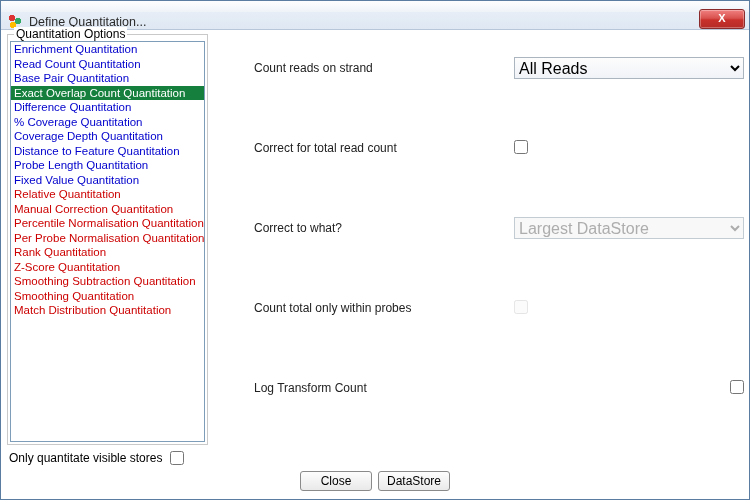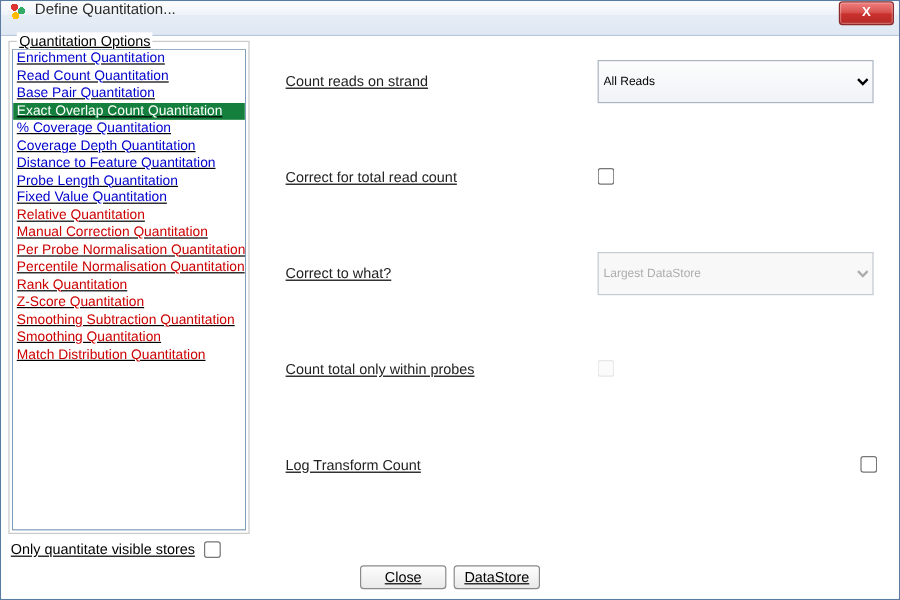--- a/index.html
+++ b/index.html
@@ -16,21 +16,21 @@
     box-sizing: border-box;
     background: #fff;
     display: flex;
     flex-direction: column;
   }
   .titlebar {
     height: 28px;
     background: linear-gradient(to bottom, #fdfdfe 0%, #eef3f9 40%, #e6edf6 41%, #dfe8f3 100%);
     border-bottom: 1px solid #b7c7d9;
     display: flex;
-    align-items: flex-start;
+    align-items: flex-end;
     padding: 0 4px 0 6px;
   }
   .titlebar .app-icon {
     width: 16px; height: 16px; margin-right: 6px;
     display: inline-block;
     background:
       radial-gradient(circle at 5px 5px, #d33 0 3px, transparent 3px),
       radial-gradient(circle at 11px 8px, #3a6 0 3px, transparent 3px),
       radial-gradient(circle at 6px 12px, #fb0 0 3px, transparent 3px);
   }
@@ -51,21 +51,20 @@
     text-align: center;
     cursor: pointer;
     box-shadow: inset 0 0 0 1px rgba(255,255,255,0.3);
   }
   .client {
     flex: 1;
     padding: 4px 6px 6px 6px;
     background: #fff;
     display: flex;
     flex-direction: column;
-    text-decoration: underline;
   }
   .main-row {
     flex: 1;
     display: flex;
     min-height: 0;
   }
   .options-fieldset {
     width: 195px;
     border: 1px solid #c9c9c9;
     margin: 0;
@@ -107,33 +106,34 @@
     flex: 1;
     padding: 20px 12px 4px 30px;
     display: flex;
     flex-direction: column;
   }
   .form-row {
     display: flex;
     align-items: center;
     height: 28px;
     margin-bottom: 52px;
+    margin-left: 16px;
   }
   .form-row:last-child { margin-bottom: 0; justify-content: space-between; }
   .form-label {
     width: 260px;
     color: #222;
   }
   .form-control { flex: 0 0 auto; }
   select.combo {
     width: 230px;
-    font-size: 10px;
+    font-size: 16px;
     border: 1px solid #aab5c0;
     background: linear-gradient(to bottom,#fdfdfd,#f0f3f7);
-    height: 36px;
+    height: 22px;
   }
   select.combo[disabled] {
     color: #8a8a8a;
     background: #f5f5f5;
   }
   input[type=checkbox] {
     width: 14px; height: 14px;
     margin: 0;
   }
   .chk-disabled { opacity: 0.55; }
@@ -174,29 +174,30 @@
 
     <div class="main-row">
 
       <div class="options-fieldset">
         <span class="legend">Quantitation Options</span>
         <div class="listbox" id="listbox">
             <div class="listitem blue">Enrichment Quantitation</div>
             <div class="listitem blue">Read Count Quantitation</div>
             <div class="listitem blue">Base Pair Quantitation</div>
             <div class="listitem blue selected">Exact Overlap Count Quantitation</div>
+            <div class="listitem blue">Difference Quantitation</div>
             <div class="listitem blue">% Coverage Quantitation</div>
             <div class="listitem blue">Coverage Depth Quantitation</div>
             <div class="listitem blue">Distance to Feature Quantitation</div>
             <div class="listitem blue">Probe Length Quantitation</div>
             <div class="listitem blue">Fixed Value Quantitation</div>
             <div class="listitem red">Relative Quantitation</div>
             <div class="listitem red">Manual Correction Quantitation</div>
+            <div class="listitem red">Percentile Normalisation Quantitation</div>
             <div class="listitem red">Per Probe Normalisation Quantitation</div>
-            <div class="listitem red">Percentile Normalisation Quantitation</div>
             <div class="listitem red">Rank Quantitation</div>
             <div class="listitem red">Z-Score Quantitation</div>
             <div class="listitem red">Smoothing Subtraction Quantitation</div>
             <div class="listitem red">Smoothing Quantitation</div>
             <div class="listitem red">Match Distribution Quantitation</div>
           </div>
       </div>
 
       <div class="form-area">
 

